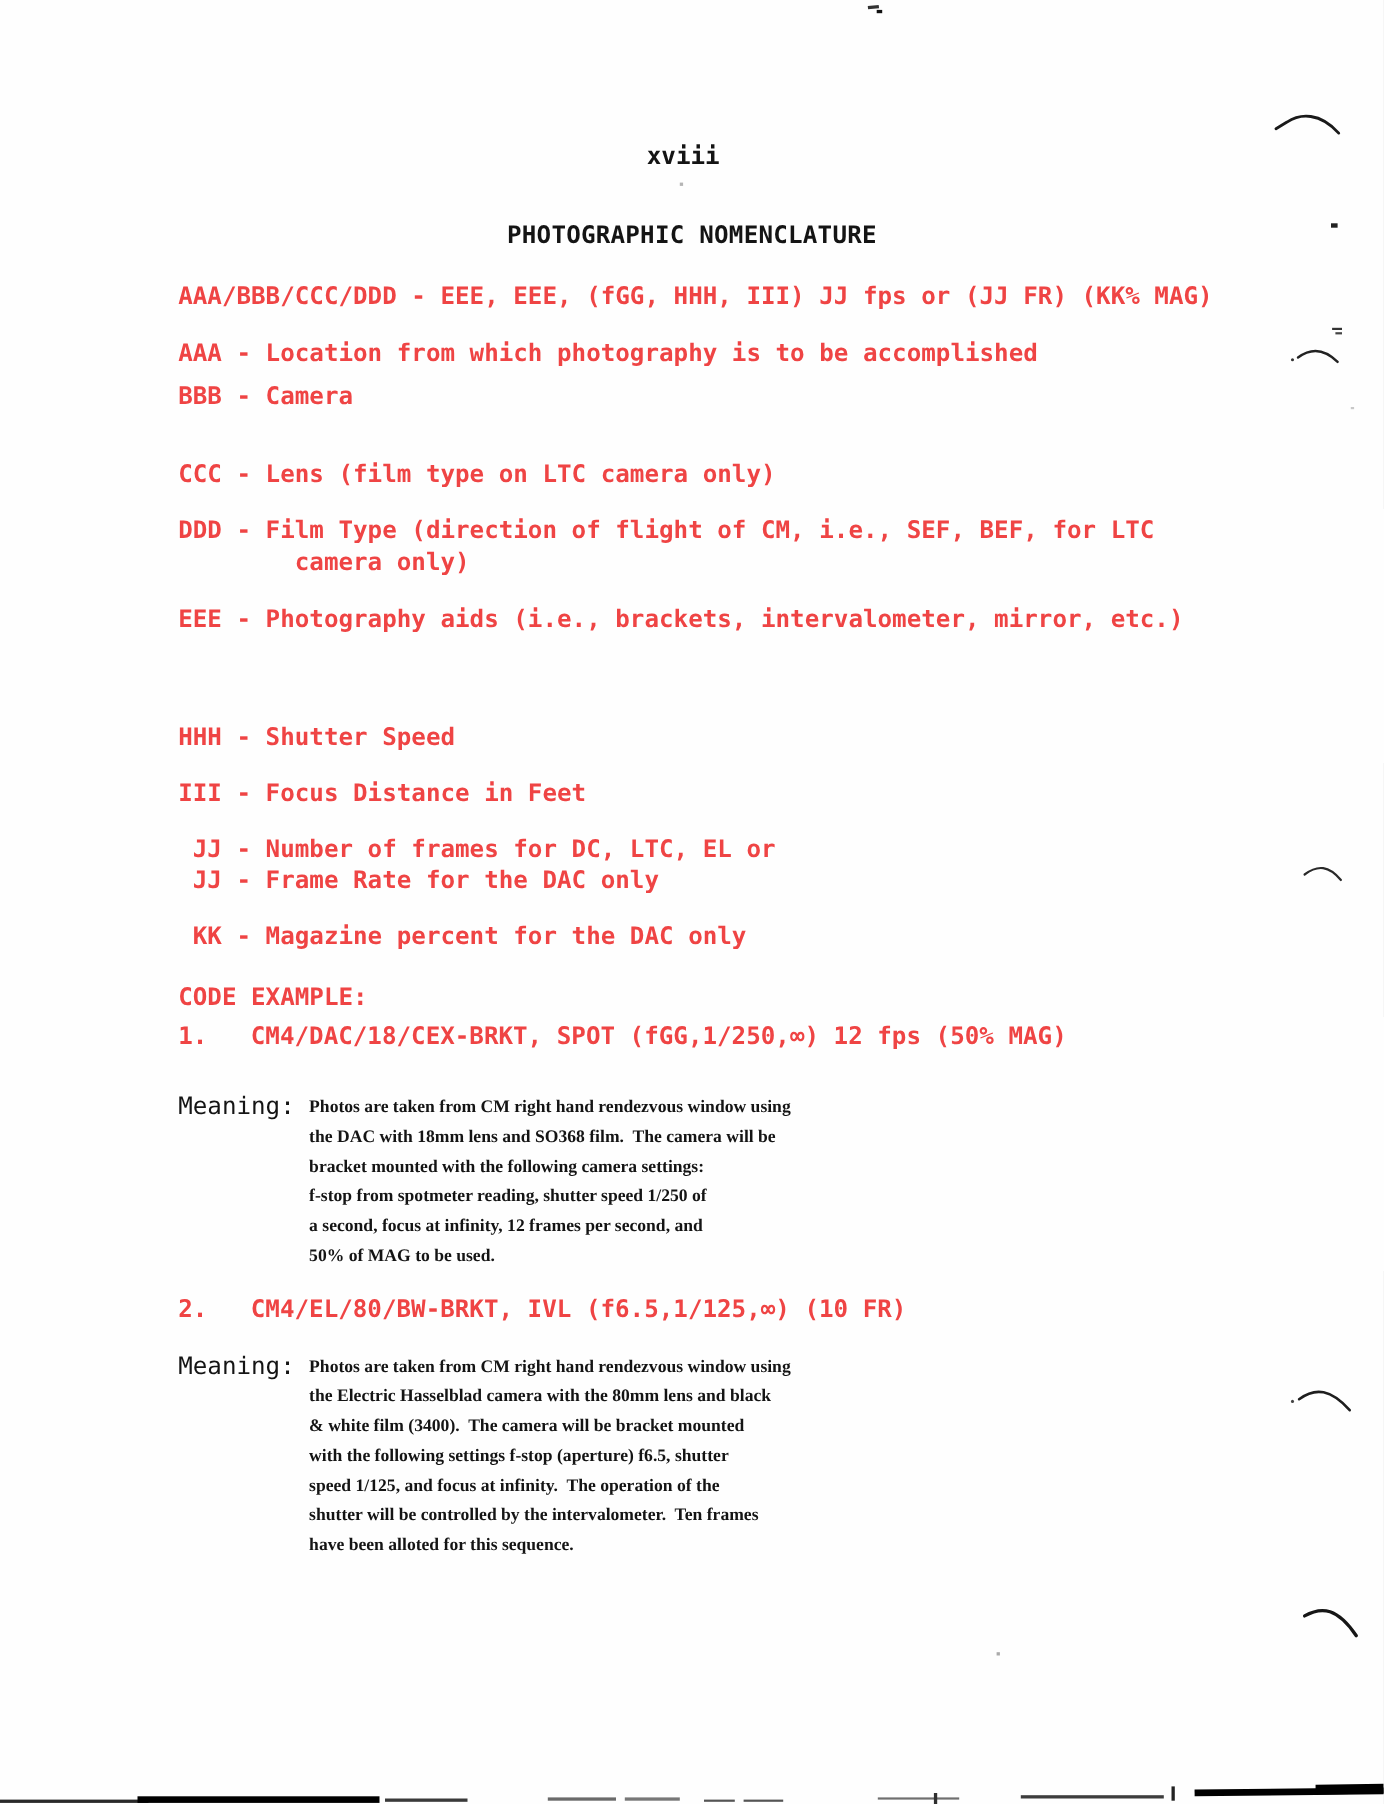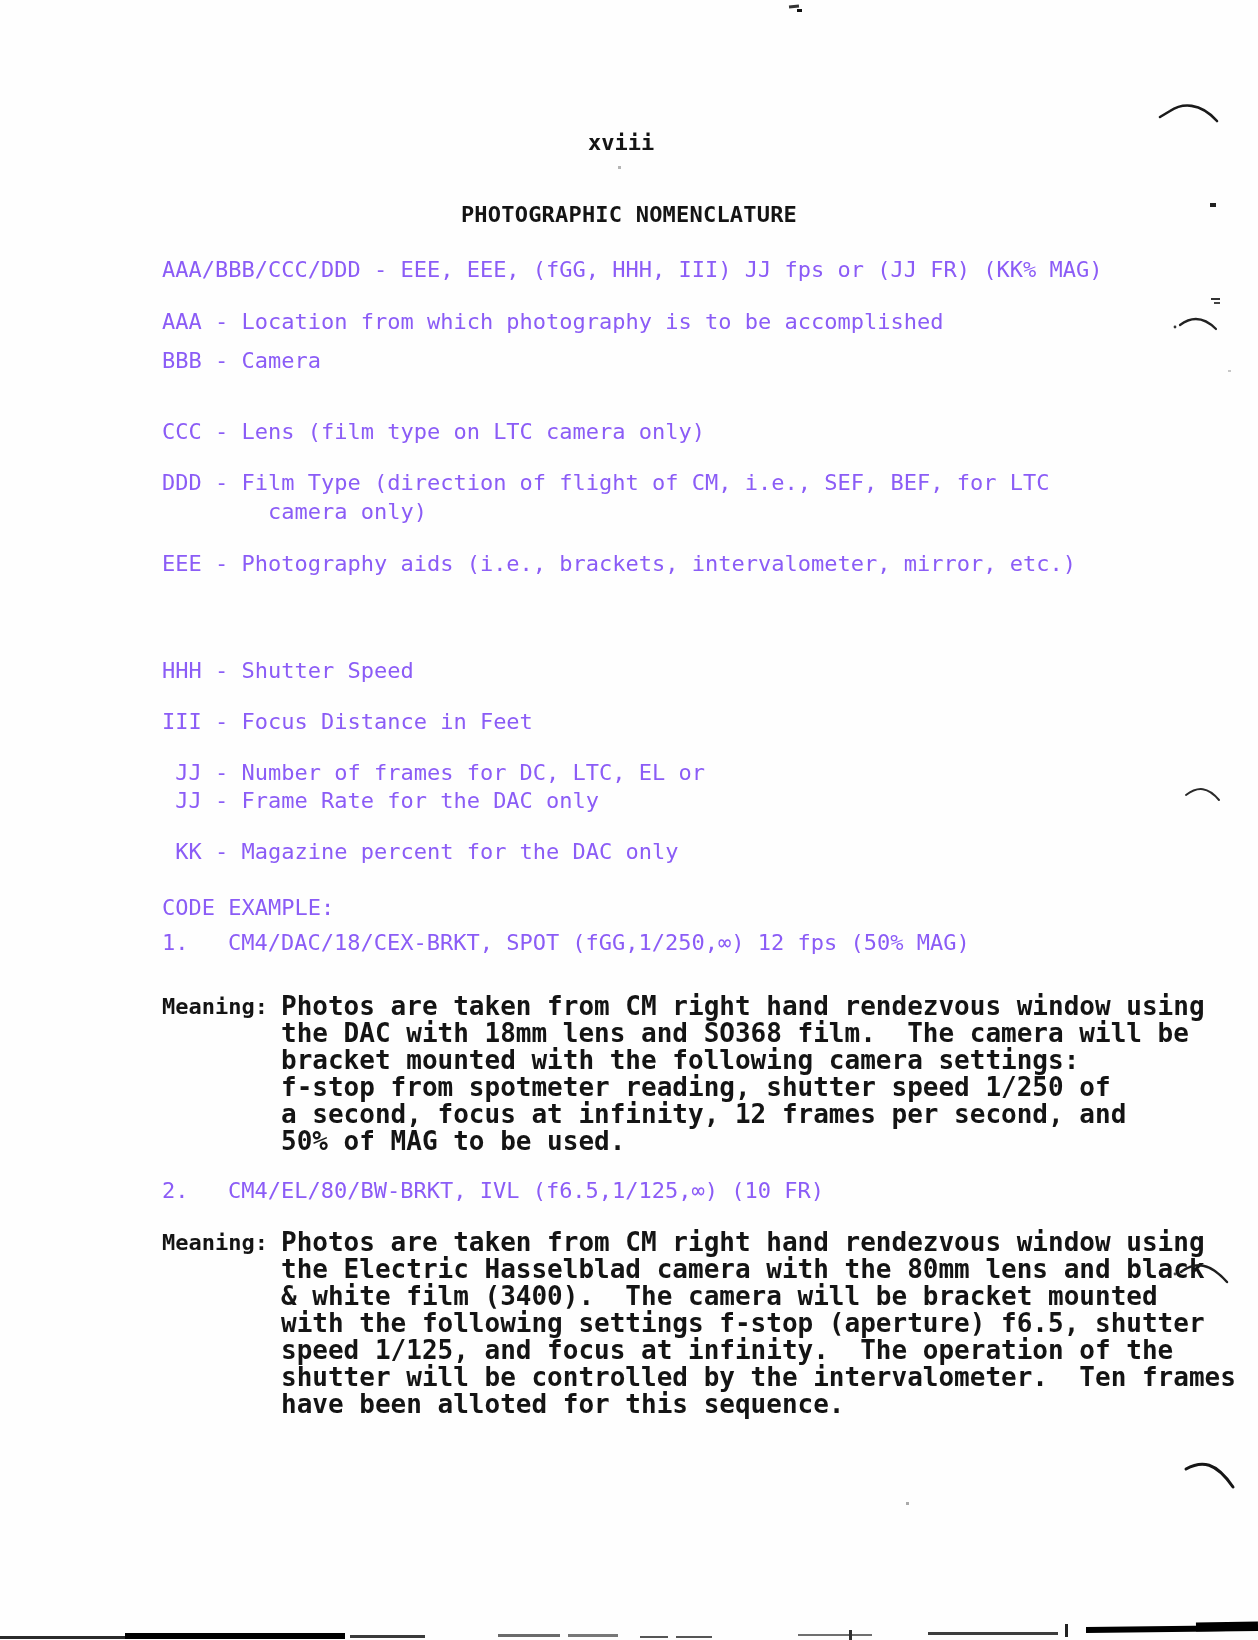--- a/index.html
+++ b/index.html
@@ -7,43 +7,43 @@
     position:relative;
     width:1258px;height:1640px;
     background:#fefefe;
     overflow:hidden;
     font-family:"DejaVu Sans Mono","Liberation Mono",monospace;
     color:#141414;
   }
   .line{
     position:absolute;left:162px;
     white-space:pre;
-    font-weight:normal;
+    font-weight:bold;
     font-size:22px;line-height:29px;
-    color:#8b5cf6;
+    color:#ef4444;
   }
   .pagenum{
     position:absolute;top:130px;left:588px;
     font-weight:bold;font-size:22px;white-space:pre;
   }
   .title{
     position:absolute;top:202px;left:0;width:1258px;
     text-align:center;
     font-weight:bold;font-size:22px;letter-spacing:.2px;white-space:pre;
   }
   .example{display:flex;}
   .example .exnum{display:inline-block;width:66px;white-space:pre;}
   .meaning{position:absolute;left:162px;display:flex;align-items:flex-start;}
   .mlabel{
     display:inline-block;width:119px;white-space:pre;
-    font-weight:bold;font-size:22px;line-height:27px;
+    font-weight:normal;font-size:22px;line-height:27px;
   }
   .mtext{
     white-space:pre;
-    font-weight:bold;font-size:26px;line-height:27px;
+    font-weight:bold;font-size:16px;line-height:27px;font-family:Liberation Serif, serif;
   }
   .artifact{position:absolute;pointer-events:none;}
   .seg{position:absolute;pointer-events:none;}
   svg.overlay{position:absolute;top:0;left:0;pointer-events:none;}
 </style>
 </head>
 <body>
 
 <div class="page">
 

